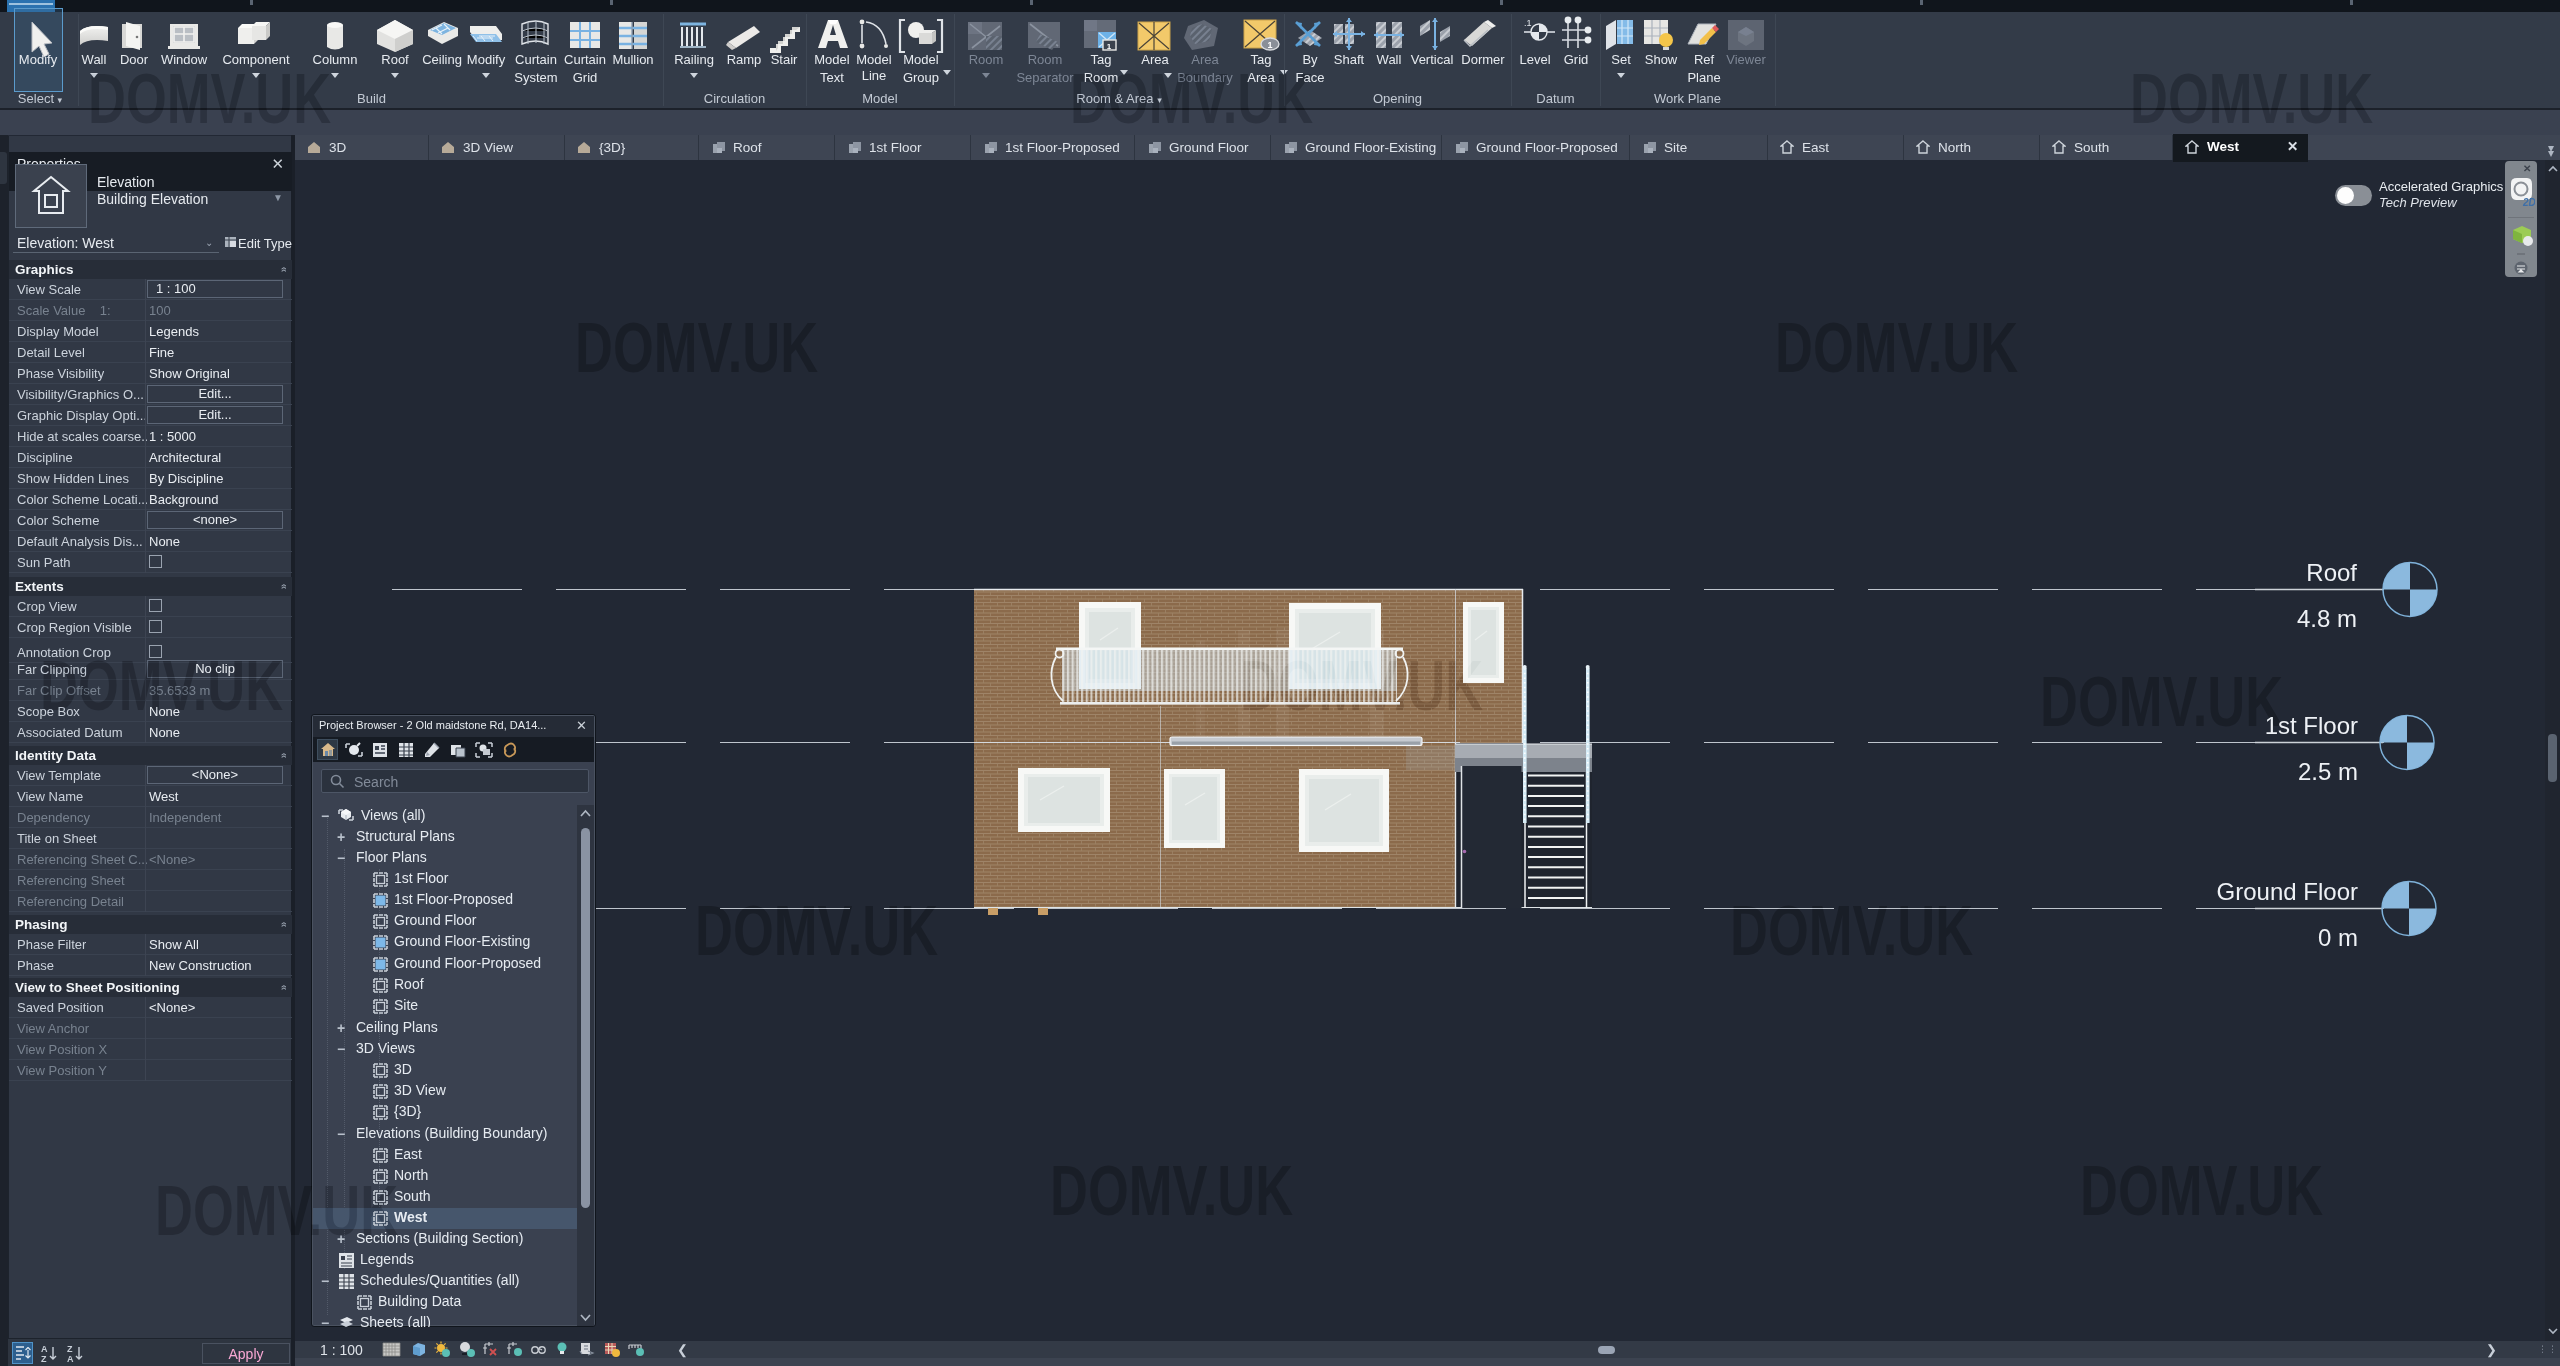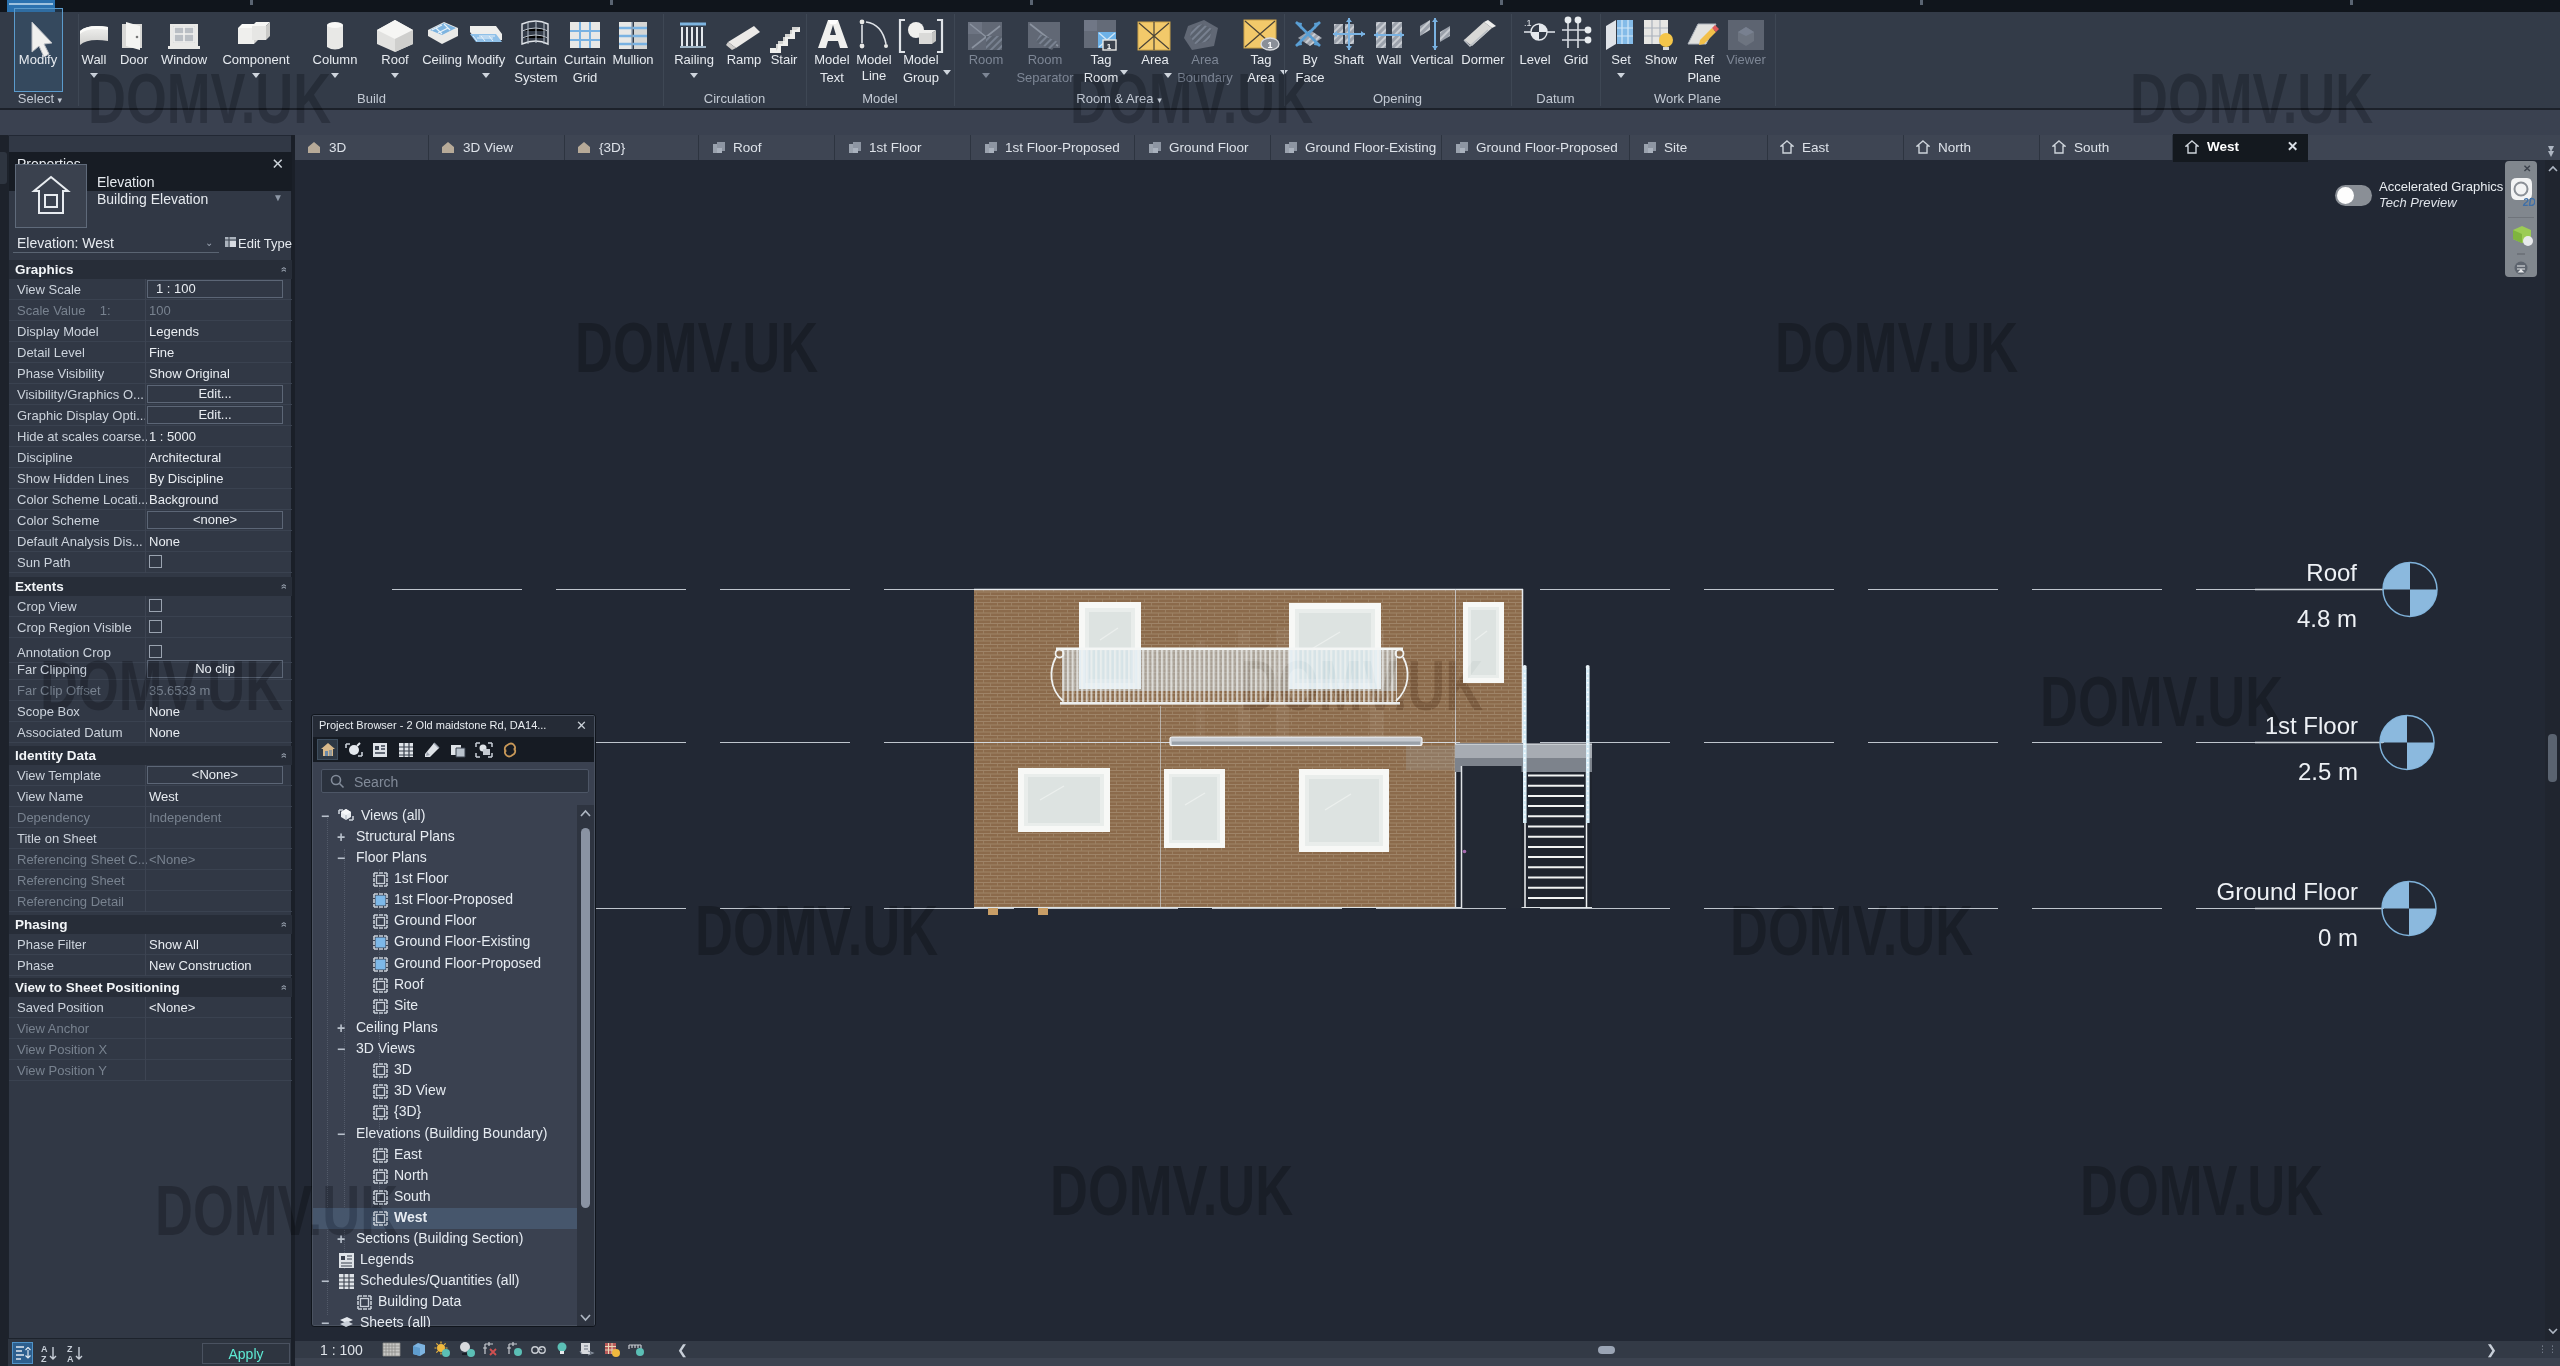--- a/index.html
+++ b/index.html
@@ -761,21 +761,21 @@
 <svg class="abs" style="left:32px;top:4px" width="22" height="21">
         <text x="1" y="9" font-size="9" fill="#c8cfd8" font-weight="bold">A</text>
         <text x="1" y="19" font-size="9" fill="#c8cfd8" font-weight="bold">Z</text>
         <path d="M13 4 v12 m-3 -3 l3 3 l3 -3" stroke="#c8cfd8" stroke-width="1.4" fill="none"></path>
       </svg>
 <svg class="abs" style="left:58px;top:4px" width="22" height="21">
         <text x="1" y="9" font-size="9" fill="#c8cfd8" font-weight="bold">Z</text>
         <text x="1" y="19" font-size="9" fill="#c8cfd8" font-weight="bold">A</text>
         <path d="M13 4 v12 m-3 -3 l3 3 l3 -3" stroke="#c8cfd8" stroke-width="1.4" fill="none"></path>
       </svg>
-<div class="abs" style="left:194px;top:4px;width:88px;height:21px;border:1px solid #4a5260;color:#5eead4;font-size:14px;text-align:center;padding-top:2px">Apply</div>
+<div class="abs" style="left:194px;top:4px;width:88px;height:21px;border:1px solid #4a5260;color:#f9a8d4;font-size:14px;text-align:center;padding-top:2px">Apply</div>
 </div>
 <div id="pb" class="abs">
 <svg width="0" height="0" style="position:absolute">
         <defs>
 <g id="dsq">
             <path d="M2 2 h4 M7 2 h4 M12 2 h3 M2 2 v4 M2 7 v4 M2 12 v3 M15 2 v4 M15 7 v4 M15 12 v3 M2 15 h4 M7 15 h4 M12 15 h3" stroke="#c9cfd8" stroke-width="1.6" fill="none"></path>
             <rect x="4.5" y="4.5" width="8" height="8" fill="none" stroke="#c9cfd8" stroke-width="1.3"></rect>
           </g>
 <g id="bsq">
             <path d="M2 2 h4 M7 2 h4 M12 2 h3 M2 2 v4 M2 7 v4 M2 12 v3 M15 2 v4 M15 7 v4 M15 12 v3 M2 15 h4 M7 15 h4 M12 15 h3" stroke="#c9cfd8" stroke-width="1.6" fill="none"></path>

